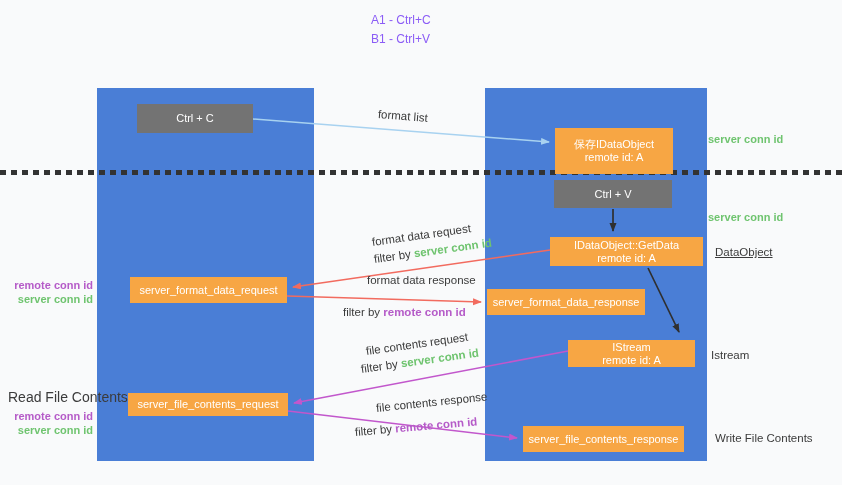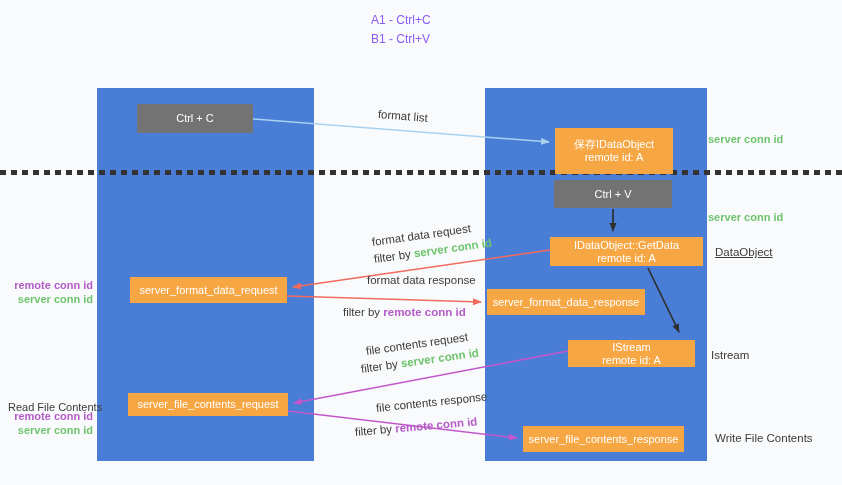--- a/index.html
+++ b/index.html
@@ -152,19 +152,19 @@
   <div class="side-label green-t" style="left:708px; top:133px; font-size:11px;">server conn id</div>
   <div class="side-label green-t" style="left:708px; top:211px; font-size:11px;">server conn id</div>
   <div class="side-label" style="left:715px; top:246px;text-decoration:underline;">DataObject</div>
   <div class="side-label" style="left:711px; top:349px;">Istream</div>
   <div class="side-label" style="left:715px; top:432px;">Write File Contents</div>
 
   <div class="left-group" style="top:278px;">
     <div class="purple-t">remote conn id</div>
     <div class="green-t">server conn id</div>
   </div>
-  <div class="left-group" style="top:390px; font-size:11px; font-weight:normal; color:#3b3b3b;margin-top:10px;">Read File Contents</div>
+  <div class="left-group" style="top:390px; font-size:14px; font-weight:normal; color:#3b3b3b;">Read File Contents</div>
   <div class="left-group" style="top:409px;">
     <div class="purple-t">remote conn id</div>
     <div class="green-t">server conn id</div>
   </div>
 
 </div>
 
 </body></html>

